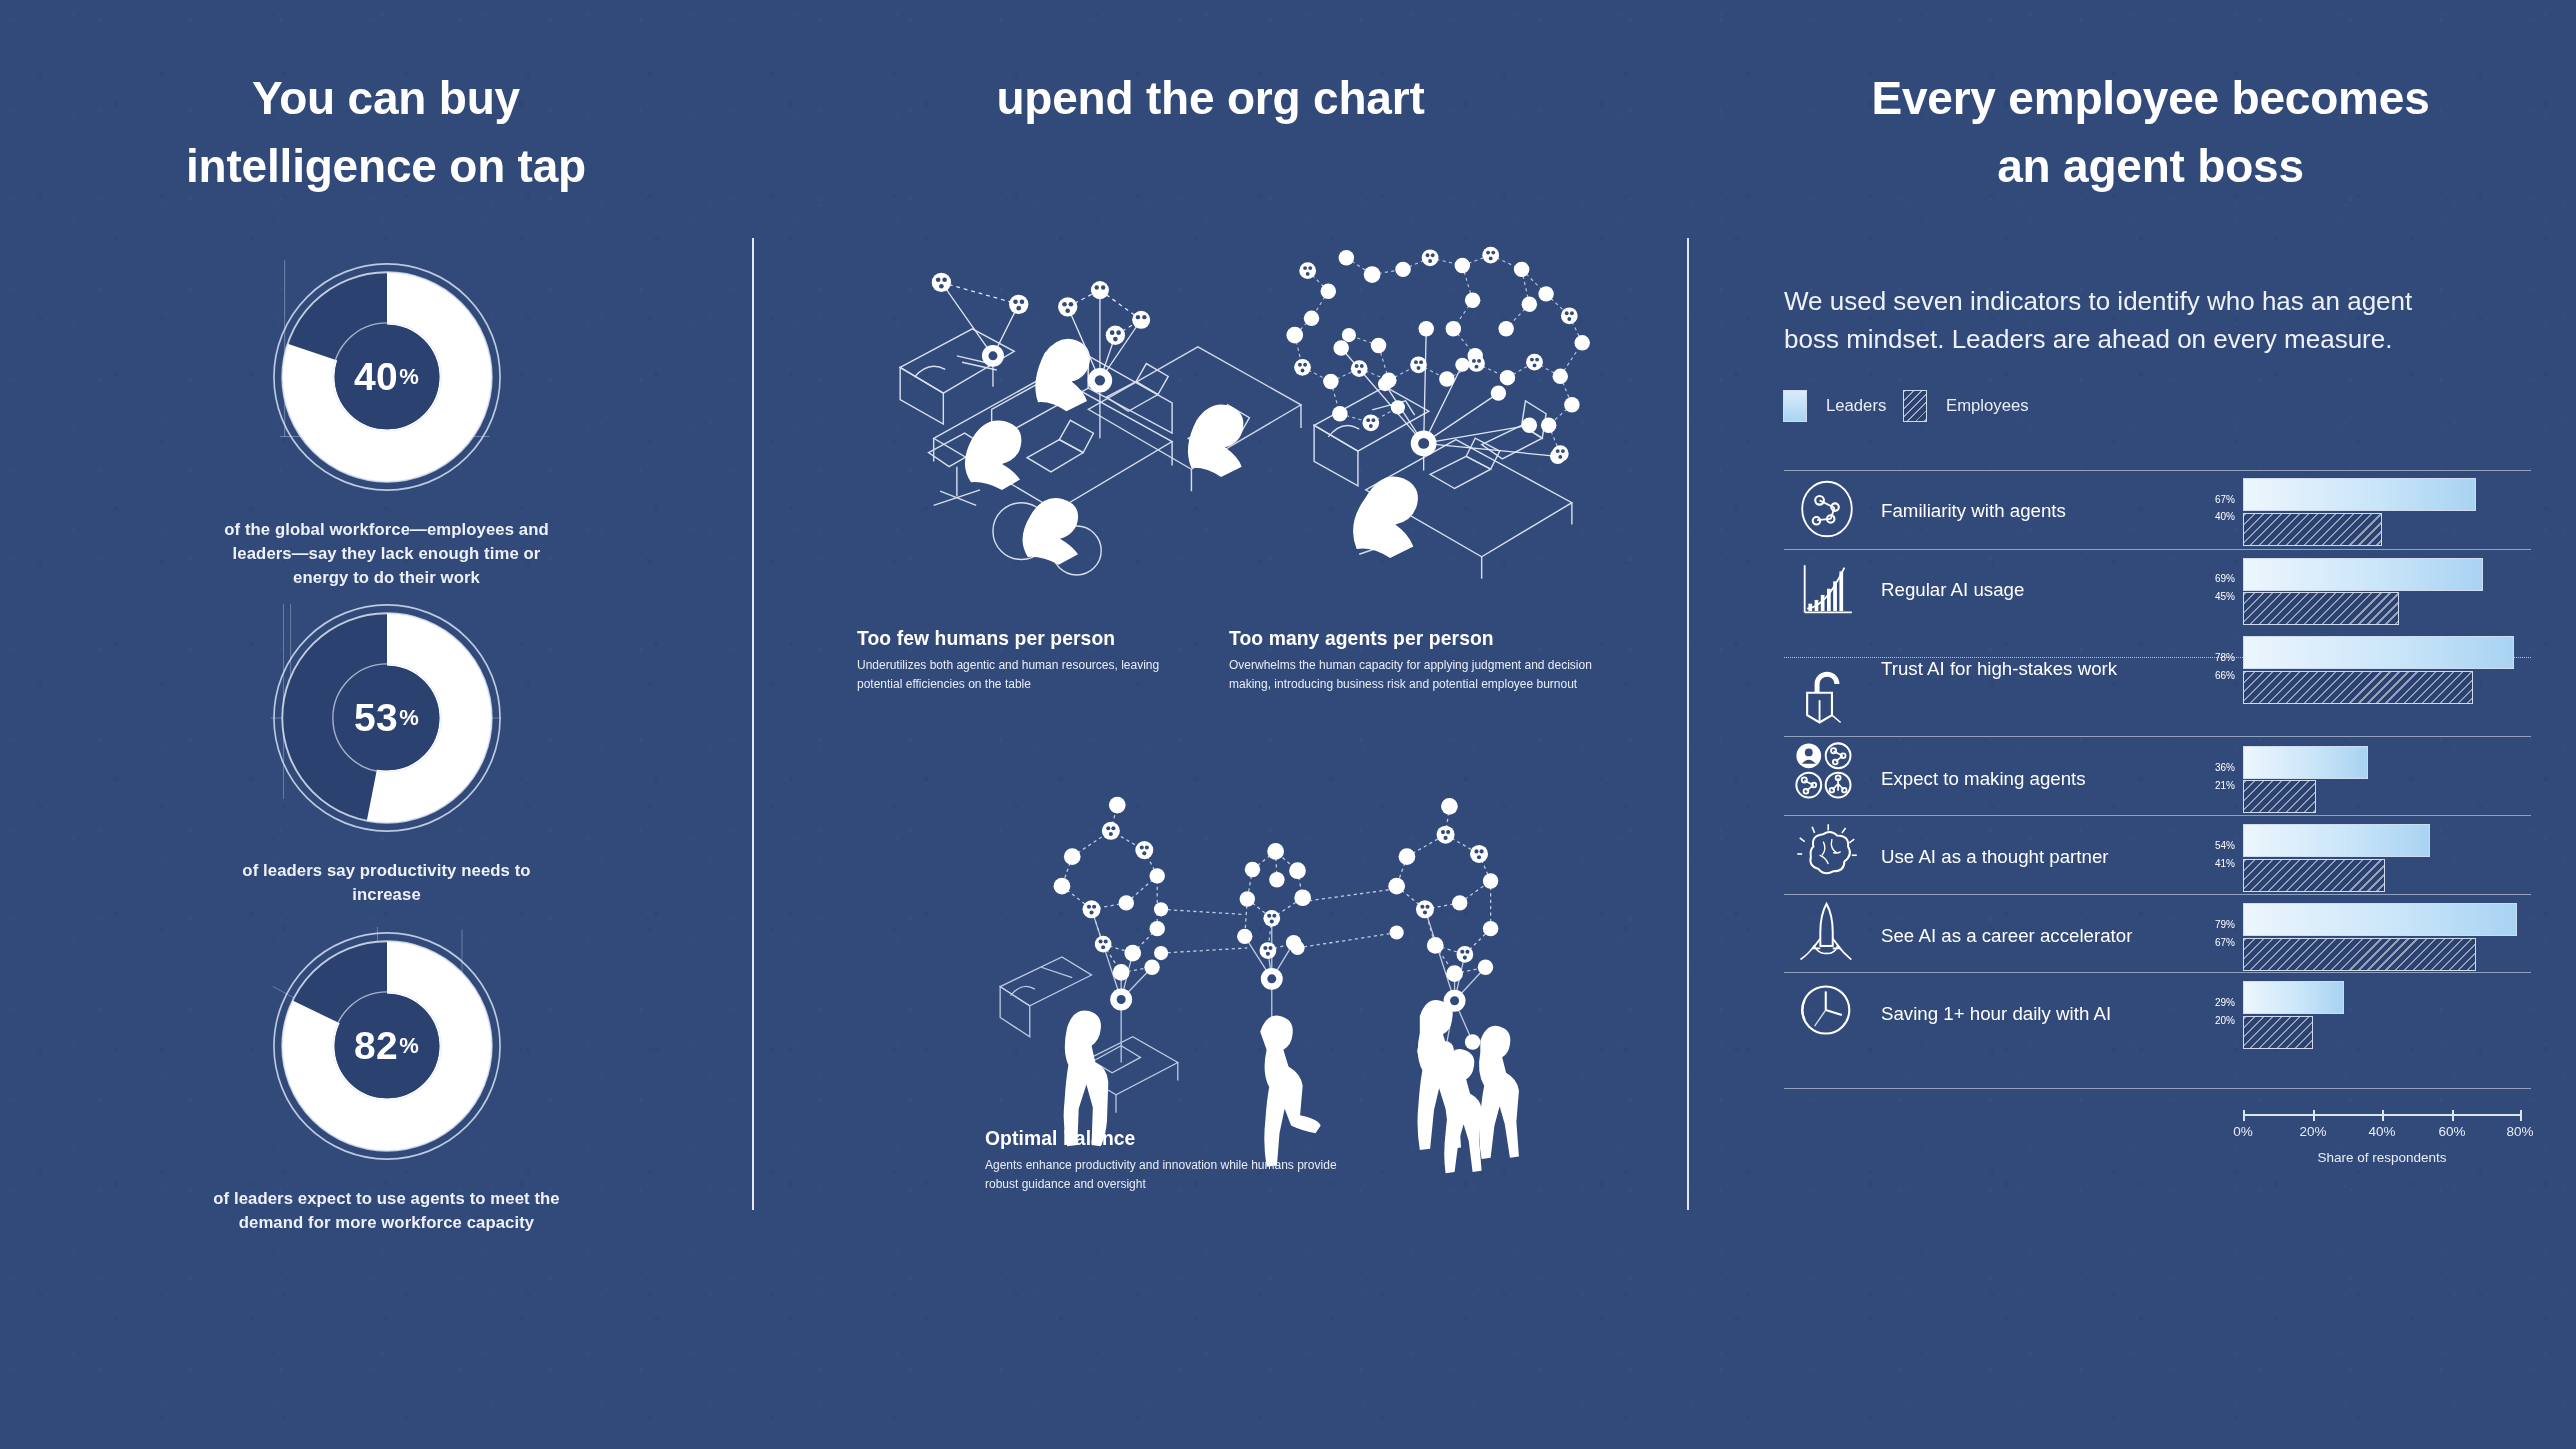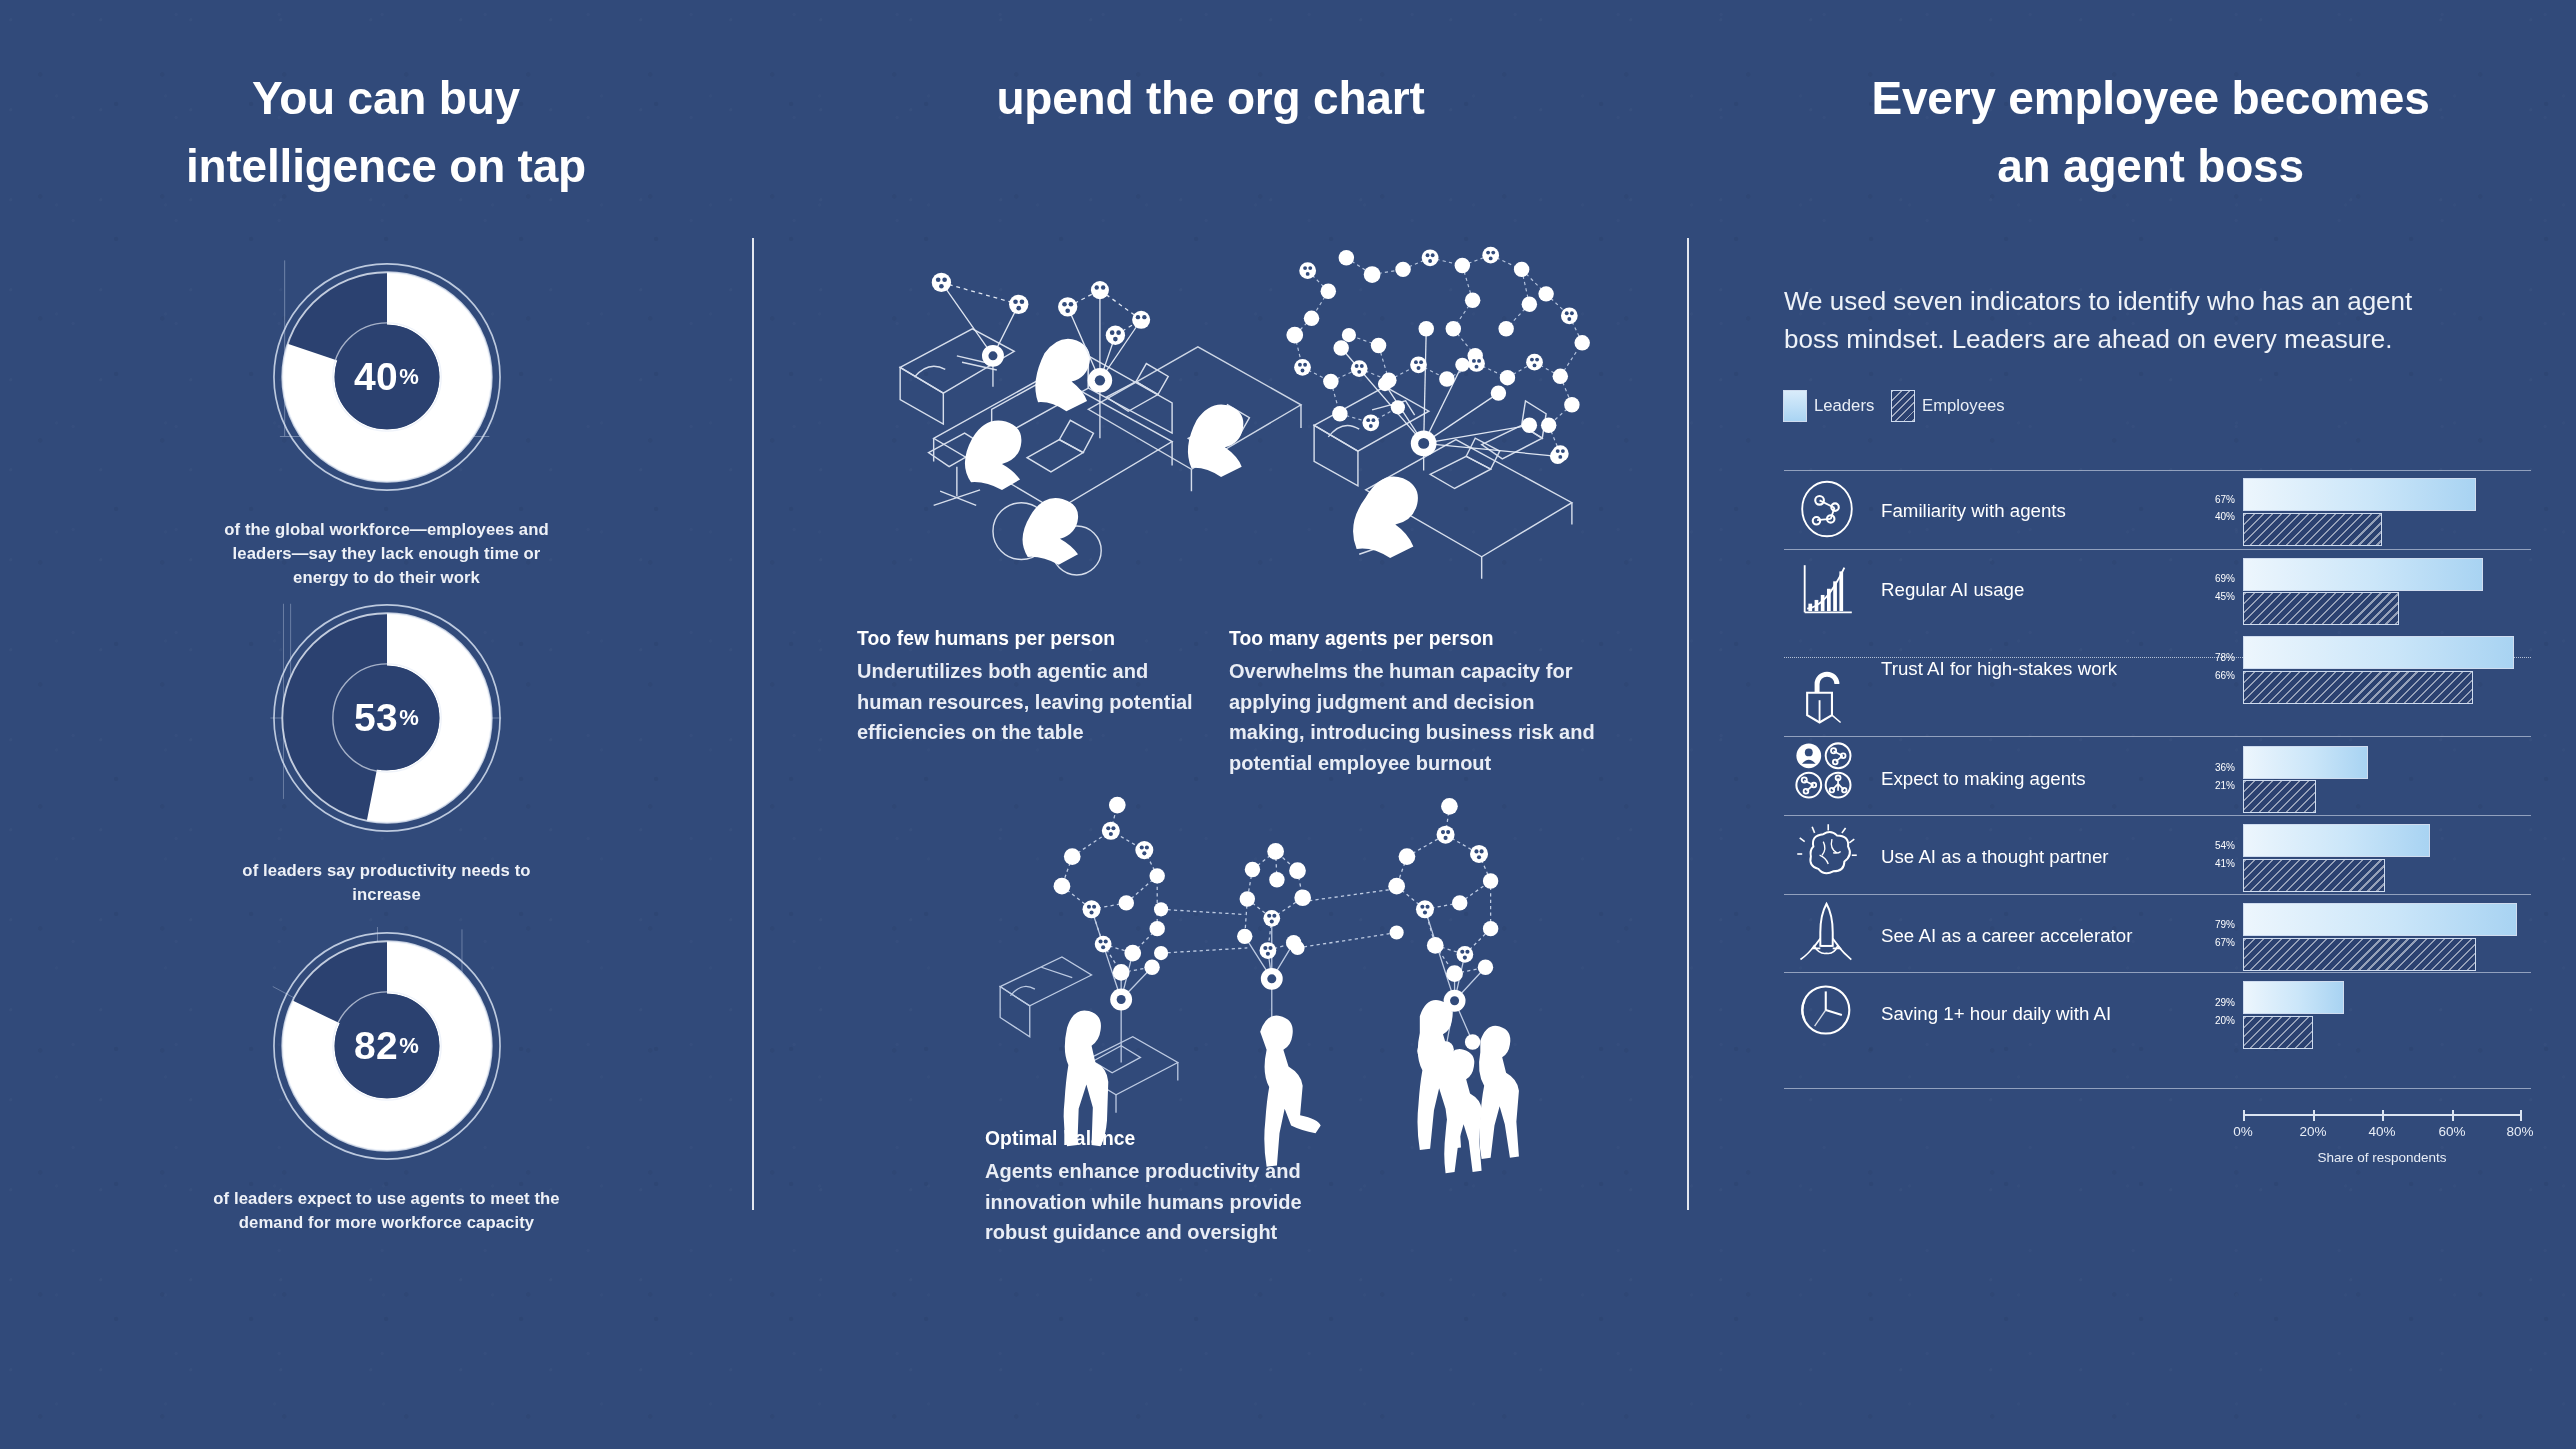--- a/index.html
+++ b/index.html
@@ -25,25 +25,25 @@
   .donut-label{position:absolute;left:0;top:0;width:238px;height:238px;
     display:flex;align-items:center;justify-content:center;
     color:#ffffff;font-size:39px;font-weight:700;letter-spacing:0.3px;}
   .donut-label sup{font-size:22px;font-weight:700;vertical-align:super;margin-left:1.3px;}
   .donut-cap{margin-top:22px;color:#eef1f7;font-size:16.7px;line-height:1.45;font-weight:600;
     letter-spacing:0.1px;}
   
   .illus{position:absolute;}
   .note{position:absolute;}
   .note h4{margin:0 0 6.4px 0;color:#ffffff;font-size:19.3px;font-weight:700;letter-spacing:0.1px;}
-  .note p{margin:0;color:#e9edf5;font-size:20px;line-height:1.52;font-weight:700;}
+  .note p{margin:0;color:#e9edf5;font-size:12px;line-height:1.52;font-weight:400;}
   
   .rp-lead{position:absolute;color:#eef2f8;font-size:26px;line-height:1.46;font-weight:400;}
   .legend{position:absolute;display:flex;align-items:center;gap:16.7px;}
-  .legend .item{display:flex;align-items:center;gap:7px;}
+  .legend .item{display:flex;align-items:center;gap:19px;}
   .sw{width:22px;height:30px;border:1.3px solid #cfdcef;}
   .sw.leaders{background:linear-gradient(180deg,#d9ecfb 0%,#a9d4f3 100%);}
   .sw.employees{background:
       repeating-linear-gradient(135deg,rgba(255,255,255,.55) 0 1.3px,transparent 1.3px 5.8px),
       #2b4170;}
   .legend .lbl{color:#e9eef6;font-size:16.7px;}
   .rows{position:absolute;}
   .rowline{position:absolute;left:0;height:1.3px;background:rgba(225,233,245,.55);}
   .rowline.dotted{background:none;border-top:1.9px dotted rgba(225,233,245,.75);height:0;}
   .ricon{position:absolute;width:62px;height:62px;}

